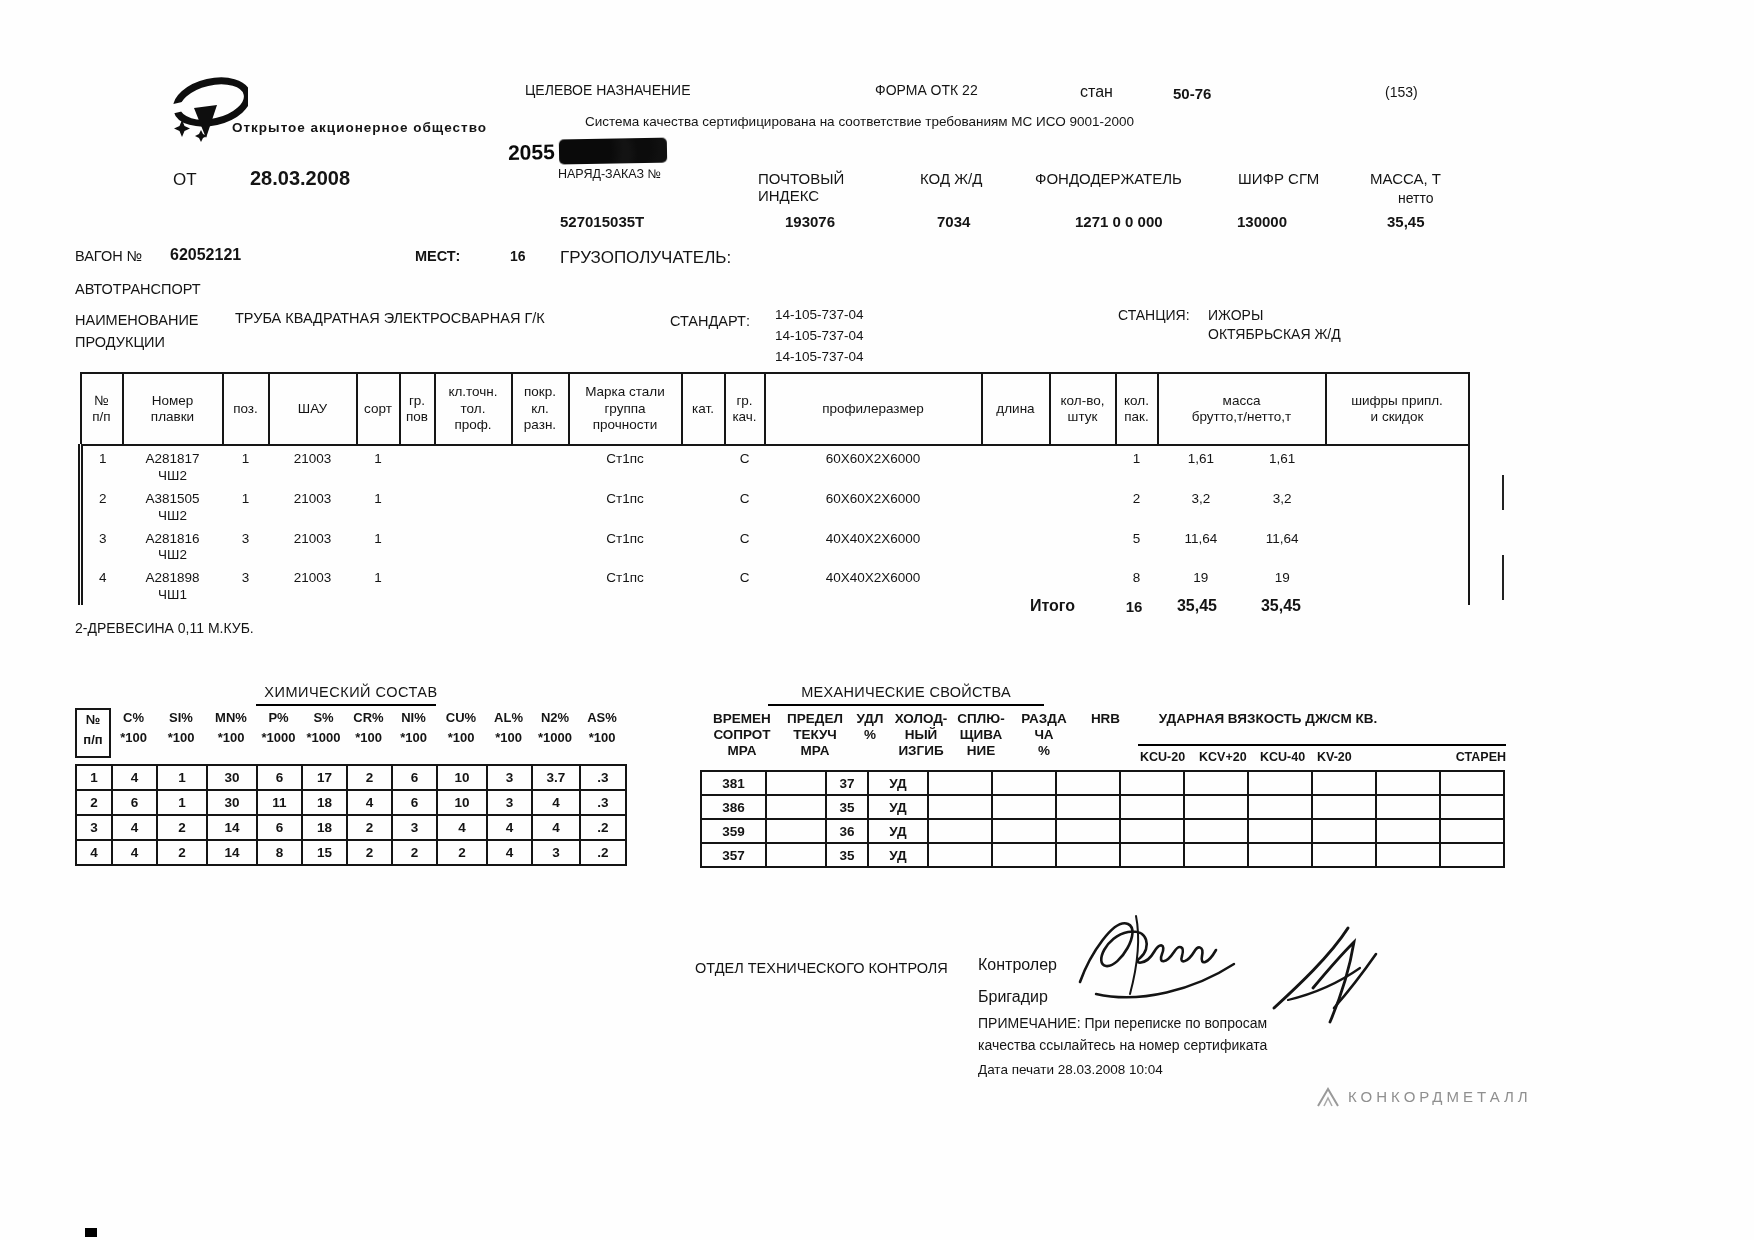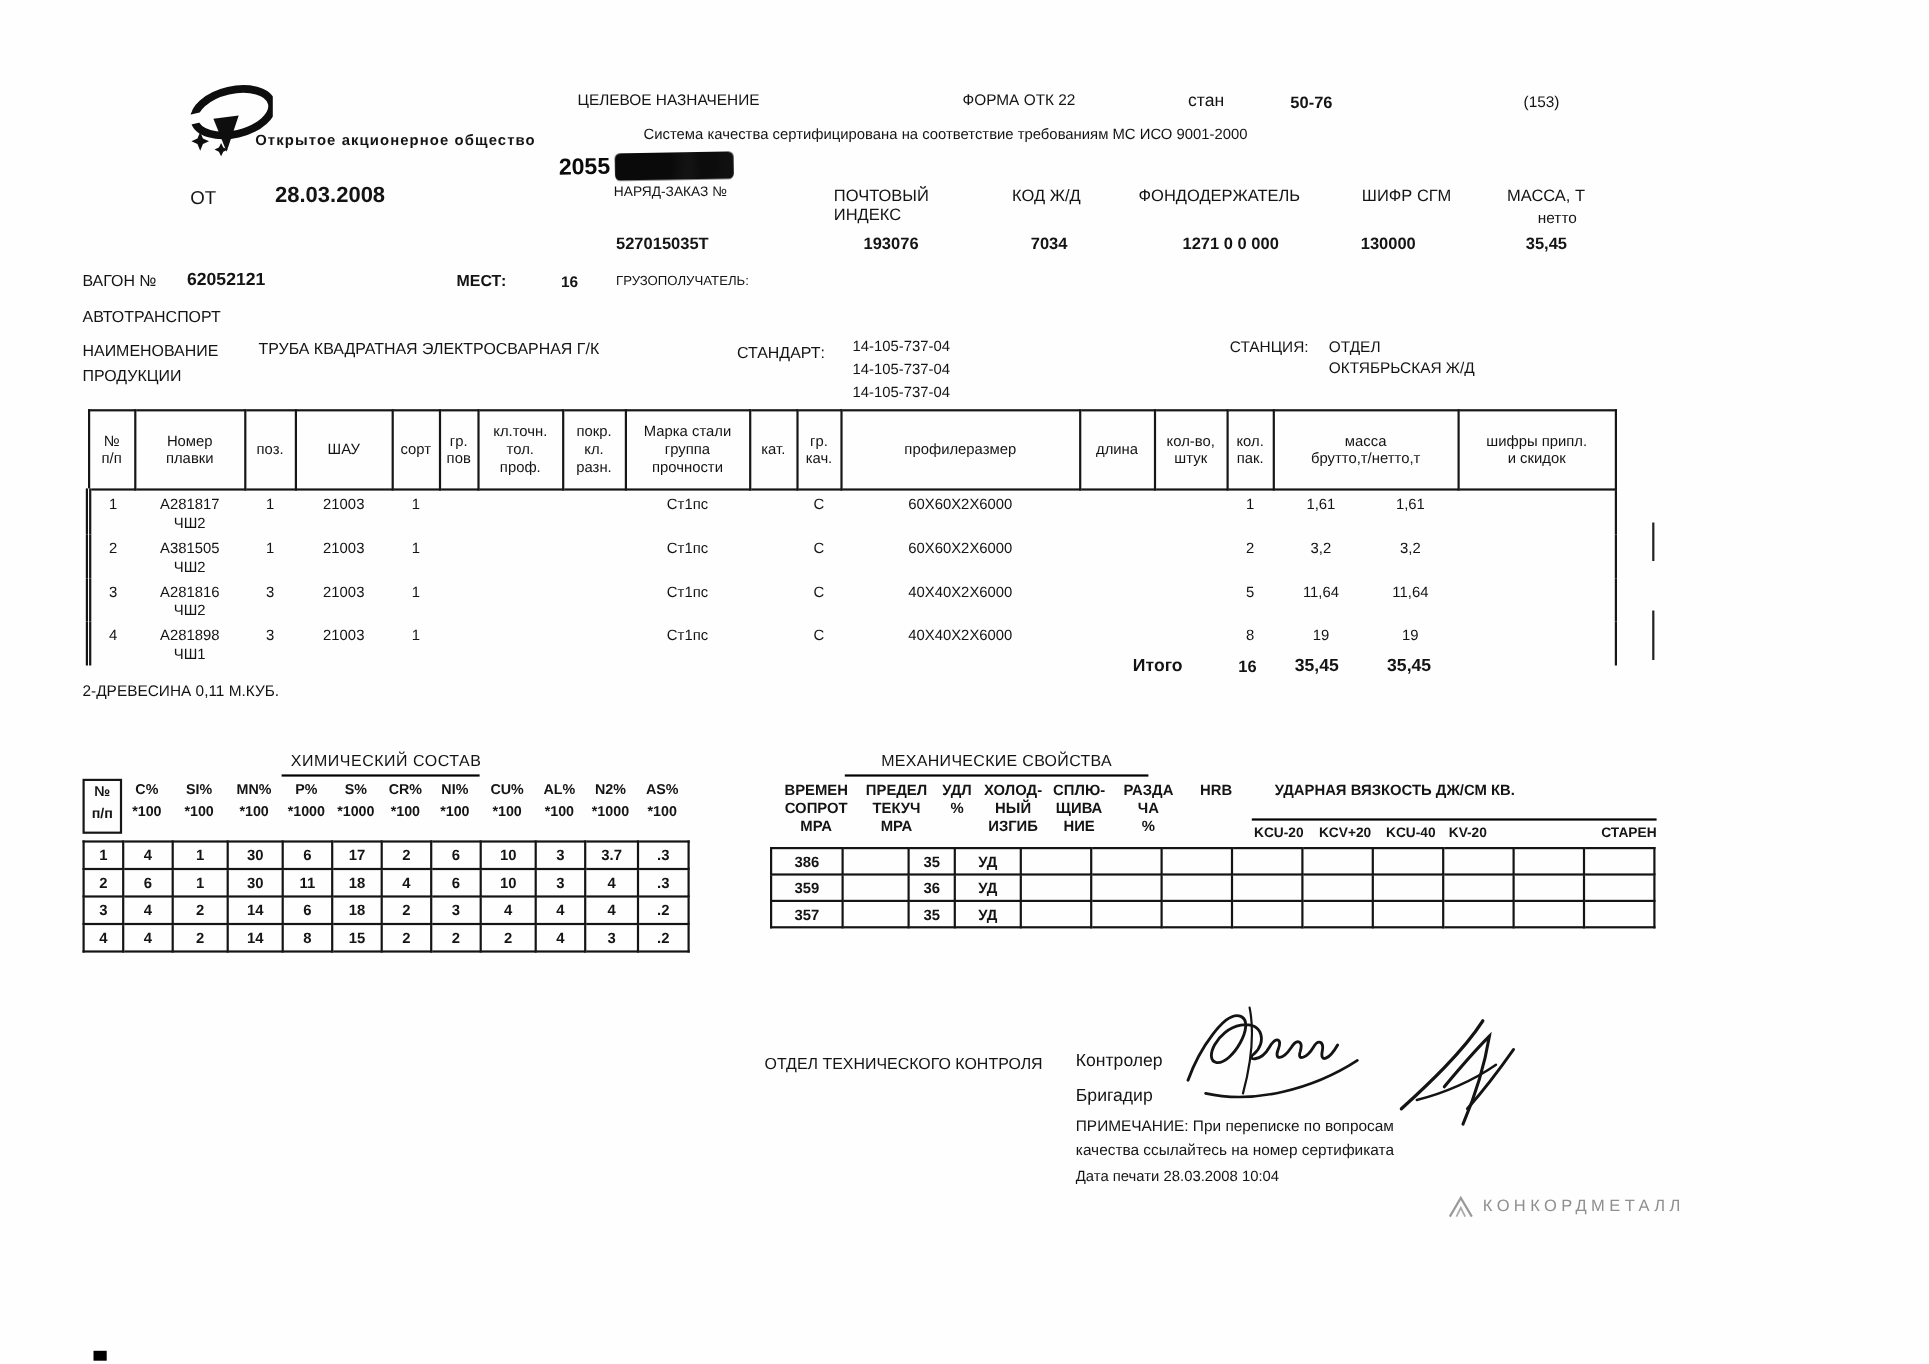--- a/index.html
+++ b/index.html
@@ -139,32 +139,32 @@
   <div class="abs hdr-val" style="left:785px; top:213px;">193076</div>
   <div class="abs hdr-val" style="left:937px; top:213px;">7034</div>
   <div class="abs hdr-val" style="left:1075px; top:213px;">1271 0 0 000</div>
   <div class="abs hdr-val" style="left:1237px; top:213px;">130000</div>
   <div class="abs hdr-val" style="left:1387px; top:213px;">35,45</div>
 
   <div class="abs hdr-lbl" style="left:75px; top:248px; font-size:14.5px;">ВАГОН №</div>
   <div class="abs b" style="left:170px; top:246px; font-size:16px;">62052121</div>
   <div class="abs b" style="left:415px; top:248px; font-size:14.5px;">МЕСТ:</div>
   <div class="abs b" style="left:510px; top:248px; font-size:14px;">16</div>
-  <div class="abs hdr-lbl" style="left:560px; top:248px; font-size:12px;">ГРУЗОПОЛУЧАТЕЛЬ:</div>
+  <div class="abs hdr-lbl" style="left:560px; top:248px; font-size:17px;">ГРУЗОПОЛУЧАТЕЛЬ:</div>
   <div class="abs hdr-lbl" style="left:75px; top:281px; font-size:14.5px;">АВТОТРАНСПОРТ</div>
 
   <div class="abs hdr-lbl pre" style="left:75px; top:310px; font-size:14.5px; line-height:1.5;">НАИМЕНОВАНИЕ
 ПРОДУКЦИИ</div>
   <div class="abs hdr-lbl" style="left:235px; top:310px; font-size:14.5px;">ТРУБА КВАДРАТНАЯ ЭЛЕКТРОСВАРНАЯ Г/К</div>
   <div class="abs hdr-lbl" style="left:670px; top:313px; font-size:14.5px;">СТАНДАРТ:</div>
   <div class="abs pre" style="left:775px; top:305px; font-size:13.5px; line-height:1.55;">14-105-737-04
 14-105-737-04
 14-105-737-04</div>
   <div class="abs hdr-lbl" style="left:1118px; top:307px;">СТАНЦИЯ:</div>
-  <div class="abs hdr-lbl" style="left:1208px; top:307px;">ОТДЕЛ</div>
+  <div class="abs hdr-lbl" style="left:1208px; top:307px;">ИЖОРЫ</div>
   <div class="abs hdr-lbl" style="left:1208px; top:326px;">ОКТЯБРЬСКАЯ Ж/Д</div>
 
   <div class="abs" style="left:78px; top:372px;">
     <table class="main">
       <colgroup>
         <col style="width:42px">
           <col style="width:100px">
           <col style="width:46px">
           <col style="width:88px">
         <col style="width:43px">
@@ -435,20 +435,35 @@
           <col style="width:64px">
           <col style="width:64px">
         <col style="width:64px">
           <col style="width:64px">
           <col style="width:64px">
           <col style="width:64px">
         <col style="width:64px">
       </colgroup>
       <tbody>
         <tr>
+          <td>381</td>
+            <td></td>
+            <td>37</td>
+            <td>УД</td>
+          <td></td>
+            <td></td>
+            <td></td>
+            <td></td>
+            <td></td>
+            <td></td>
+            <td></td>
+            <td></td>
+            <td></td>
+        </tr>
+        <tr>
           <td>386</td>
             <td></td>
             <td>35</td>
             <td>УД</td>
           <td></td>
             <td></td>
             <td></td>
             <td></td>
             <td></td>
             <td></td>

